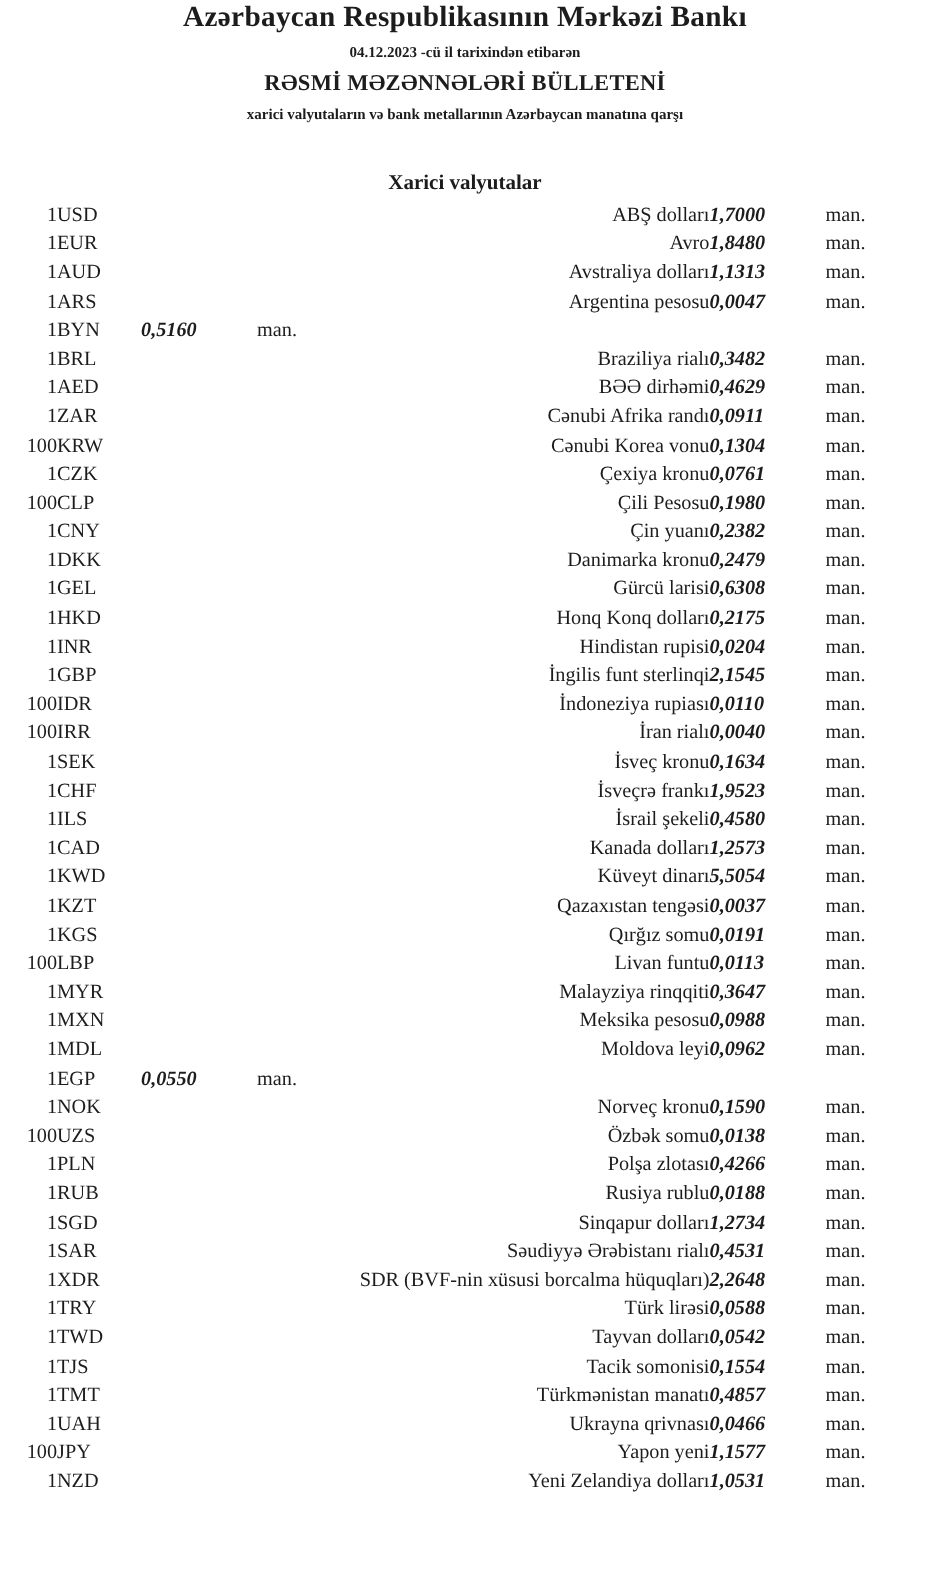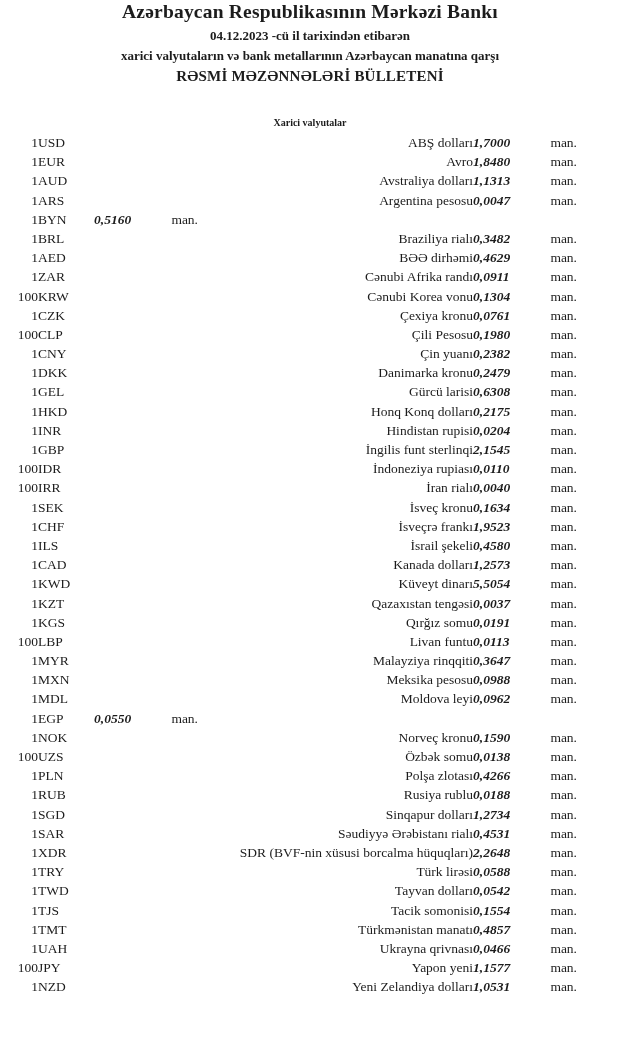--- a/index.html
+++ b/index.html
@@ -23,35 +23,35 @@
     margin: 0;
     text-align: center;
     font-size: 19.5px;
     font-weight: bold;
     line-height: 23px;
     letter-spacing: 0.2px;
   }
   .hline {
     text-align: center;
     font-weight: bold;
-    font-size: 13px;
+    font-size: 10px;
     line-height: 20px;
   }
   .hline.date {
     margin-top: 3px;
   }
   .hline.bulletin {
     font-size: 15px;
     line-height: 21px;
     letter-spacing: 0.2px;
   }
   .section-title {
     text-align: center;
     font-weight: bold;
-    font-size: 10px;
+    font-size: 14px;
     line-height: 17px;
     margin-top: 27px;
     margin-bottom: 2px;
   }
   .rates {
     width: 620px;
   }
   .row {
     display: flex;
     align-items: baseline;
@@ -93,23 +93,23 @@
 </style>
 </head>
 <body>
 
 <div class="page">
 
   <h1 class="bank-name">Azərbaycan Respublikasının Mərkəzi Bankı</h1>
 
   <div class="hline date">04.12.2023 -cü il tarixindən etibarən</div>
 
+  <div class="hline bulletin">RƏSMİ MƏZƏNNƏLƏRİ BÜLLETENİ</div>
+
   <div class="hline">xarici valyutaların və bank metallarının Azərbaycan manatına qarşı</div>
-
-  <div class="hline bulletin">RƏSMİ MƏZƏNNƏLƏRİ BÜLLETENİ</div>
 
   <div class="section-title">Xarici valyutalar</div>
 
   <div class="rates" id="rates">
   <div class="row">
     <span class="c-qty">1</span>
     <span class="c-code">USD</span>
     <span class="c-name">ABŞ dolları</span>
     <span class="c-rate">1,7000</span>
     <span class="c-unit">man.</span>

